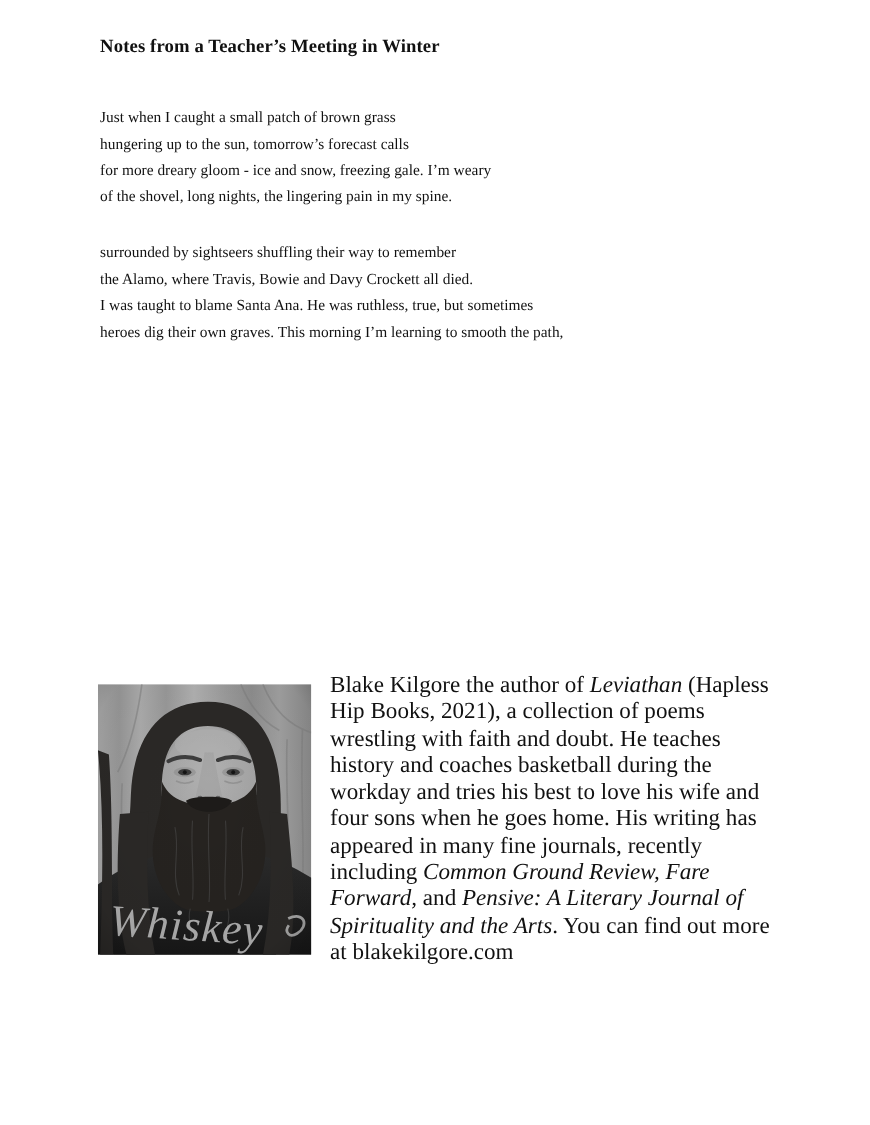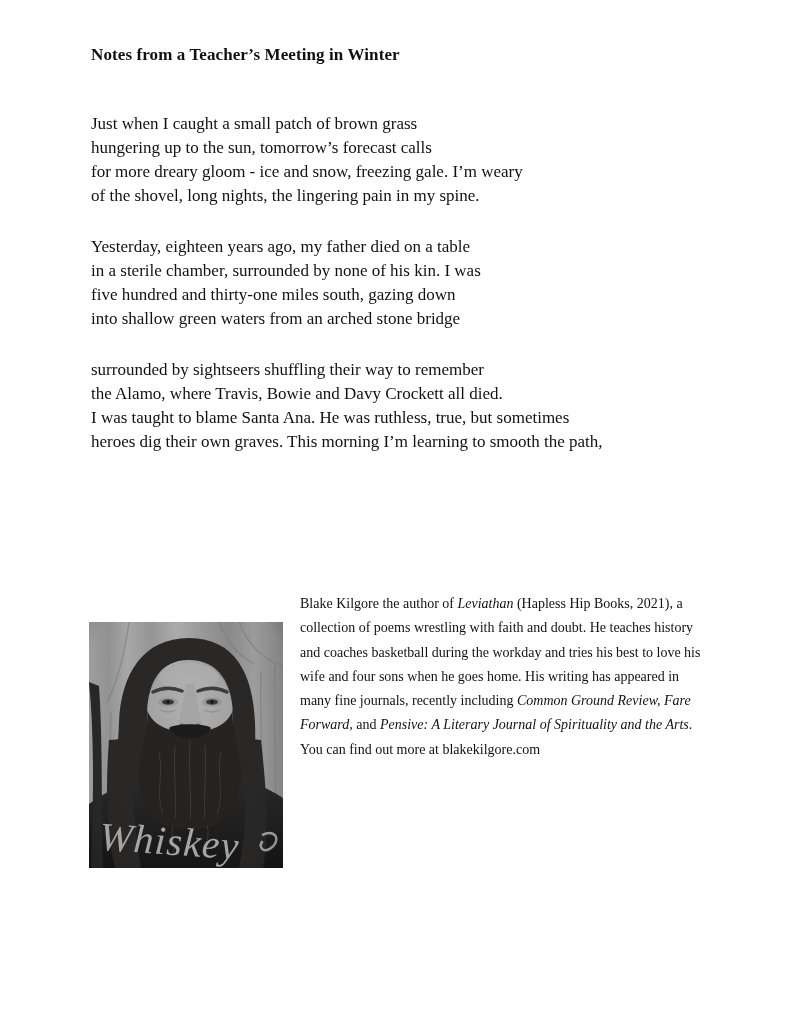--- a/index.html
+++ b/index.html
@@ -8,72 +8,68 @@
     width: 791px;
     height: 1023px;
     background: #ffffff;
     font-family: "Liberation Serif", serif;
     color: #111111;
     overflow: hidden;
   }
   .poem-title {
     position: absolute;
     left: 91px;
-    top: 45px;
+    top: 32px;
     margin: 0;
     font-size: 17px;
     font-weight: bold;
     letter-spacing: 0.1px;
   }
   .poem {
     position: absolute;
     left: 91px;
-    top: 112px;
-    font-size: 17px;
+    top: 96px;
+    font-size: 14px;
     line-height: 24px;
   }
   .stanza {
     margin: 0 0 27px 0;
     white-space: pre-line;
   }
   .bio-photo {
     position: absolute;
     left: 89px;
     top: 622px;
     width: 194px;
     height: 246px;
   }
   .bio-photo svg { display: block; }
   .bio-text {
     position: absolute;
     left: 300px;
-    top: 592px;
+    top: 610px;
     width: 412px;
     margin: 0;
-    font-size: 14px;
+    font-size: 21px;
     line-height: 24.3px;
   }
   .bio-text i { font-style: italic; }
 </style>
 </head>
 <body>
 
 <div class="page">
 
   <h1 class="poem-title">Notes from a Teacher’s Meeting in Winter</h1>
 
   <div class="poem">
     <p class="stanza">Just when I caught a small patch of brown grass
 hungering up to the sun, tomorrow’s forecast calls
 for more dreary gloom - ice and snow, freezing gale. I’m weary
 of the shovel, long nights, the lingering pain in my spine.</p>
-    <p class="stanza">Yesterday, eighteen years ago, my father died on a table
-in a sterile chamber, surrounded by none of his kin. I was
-five hundred and thirty-one miles south, gazing down
-into shallow green waters from an arched stone bridge</p>
     <p class="stanza">surrounded by sightseers shuffling their way to remember
 the Alamo, where Travis, Bowie and Davy Crockett all died.
 I was taught to blame Santa Ana. He was ruthless, true, but sometimes
 heroes dig their own graves. This morning I’m learning to smooth the path,</p>
   </div>
 
   <div class="bio-photo">
     <svg width="194" height="246" viewBox="0 0 194 246" xmlns="http://www.w3.org/2000/svg">
       <defs>
         <linearGradient id="curtain" x1="0" y1="0" x2="1" y2="0">

